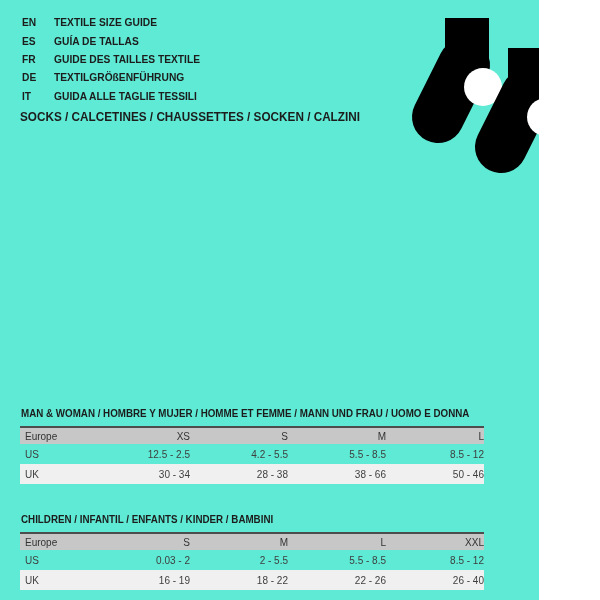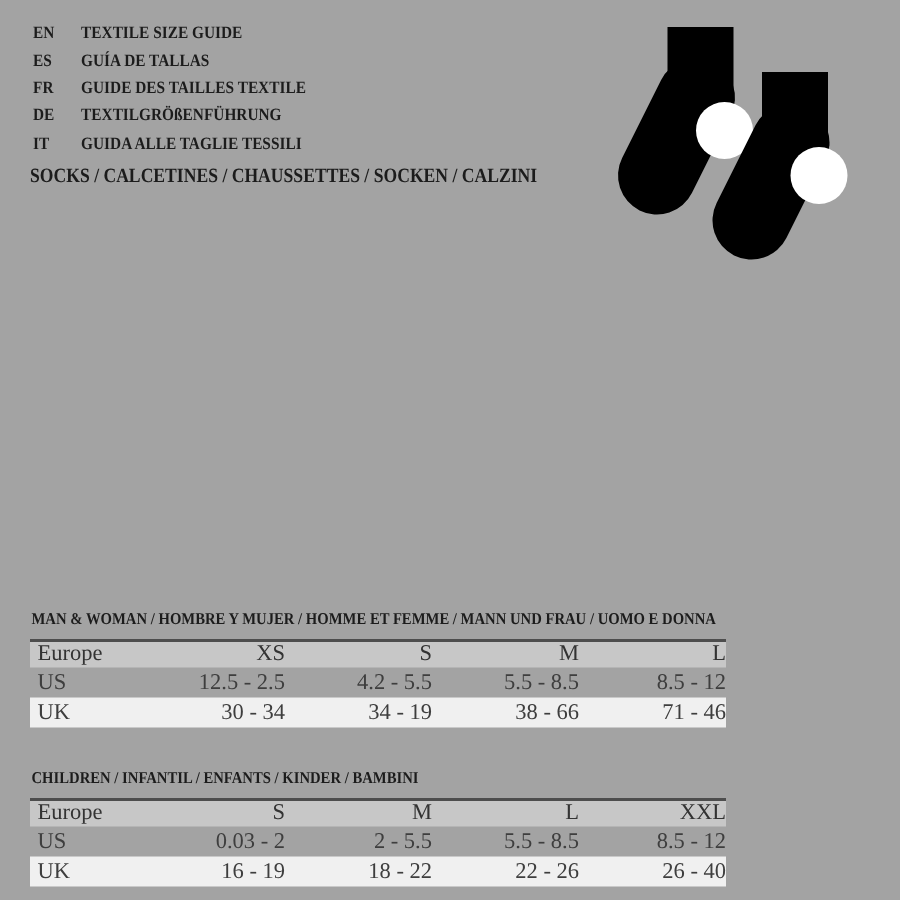--- a/index.html
+++ b/index.html
@@ -1,19 +1,19 @@
 <!DOCTYPE html>
 <html><head>
 <meta charset="utf-8">
 <style>
   html,body { margin:0; padding:0; background:#ffffff; }
   .canvas {
-    position:relative; width:600px; height:600px; background:#a3a3a3;
+    position:relative; width:539px; height:600px; background:#5eead4;
     overflow:hidden;
-    font-family:Liberation Serif, serif;
+    font-family:Liberation Sans, sans-serif;
     color:#1c1c1c;
   }
   
   .lang-block { position:absolute; left:22px; top:13px; }
   .lang-row {
     display:flex; align-items:center; height:18.4px;
     font-size:11.5px; font-weight:bold; white-space:nowrap;
     transform:scaleX(0.89); transform-origin:0 50%;
   }
   .lang-code { width:36px; flex:0 0 36px; }
@@ -28,21 +28,21 @@
   .table-title {
     position:absolute; left:21px;
     font-size:11px; font-weight:bold; line-height:13px; white-space:nowrap;
     transform:scaleX(0.89); transform-origin:0 50%;
   }
   .title1 { top:407px; }
   .title2 { top:513px; }
   .size-table {
     position:absolute; left:20px; width:464px;
     border-collapse:collapse; table-layout:fixed;
-    font-size:15px; color:#3e3e3e;
+    font-size:10px; color:#3e3e3e;
     border-top:2px solid #4d4d4d;
   }
   .table1 { top:426px; }
   .table2 { top:532px; }
   .size-table col.region-col { width:72px; }
   .size-table thead tr { height:17px; background:#c7c7c7; }
   .size-table th { font-weight:normal; color:#333333; }
   .size-table tbody tr { height:20px; }
   .size-table tbody tr.alt { background:#f0f0f0; }
   .size-table th, .size-table td { padding:0; text-align:right; vertical-align:middle; }
@@ -112,23 +112,23 @@
       <tr>
         <td>US</td>
         <td>12.5 - 2.5</td>
         <td>4.2 - 5.5</td>
         <td>5.5 - 8.5</td>
         <td>8.5 - 12</td>
       </tr>
       <tr class="alt">
         <td>UK</td>
         <td>30 - 34</td>
-        <td>34 - 19</td>
+        <td>28 - 38</td>
         <td>38 - 66</td>
-        <td>71 - 46</td>
+        <td>50 - 46</td>
       </tr>
     </tbody>
   </table>
 
   <div class="table-title title2">CHILDREN / INFANTIL / ENFANTS / KINDER / BAMBINI</div>
   <table class="size-table table2">
     <colgroup>
         <col class="region-col">
         <col>
         <col>

